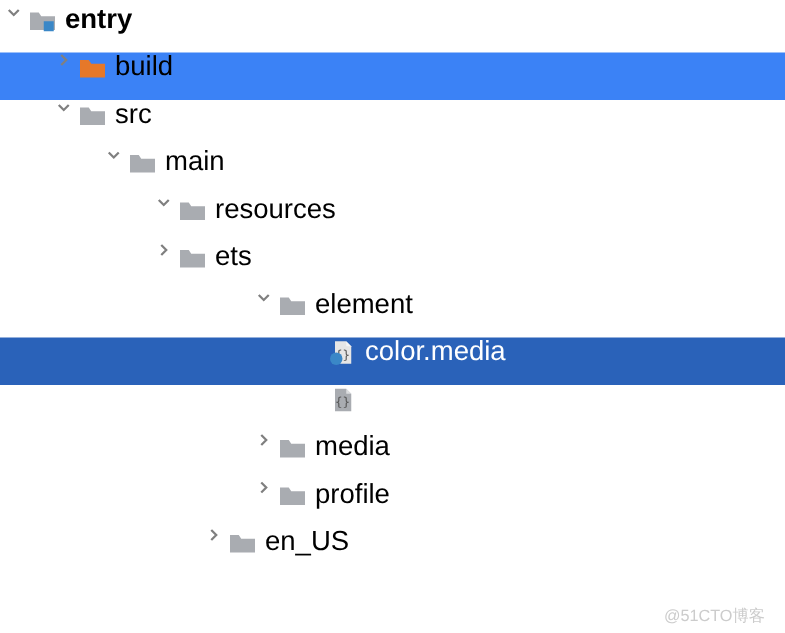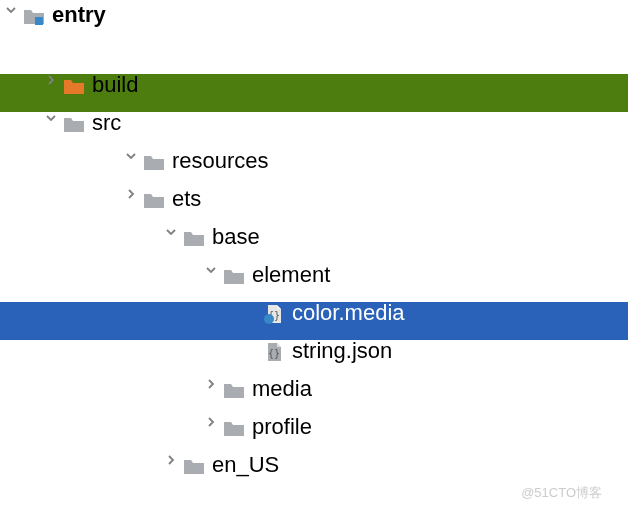--- a/index.html
+++ b/index.html
@@ -12,21 +12,21 @@
       overflow: hidden;
       position: relative;
     }
     .tree { padding-top: 4px; }
     .row {
       display: flex;
       align-items: flex-start;
       height: 38px;
       white-space: nowrap;
     }
-    .row.highlighted { background: #4d7c0f; margin-top: 32px; }
+    .row.highlighted { background: #3b82f6; }
     .row.selected { background: #2a62b9; color: #fff; }
     .indent { display: inline-block; }
     .chevron {
       width: 22px;
       display: inline-flex;
       justify-content: center;
       align-items: center;
       color: #808080;
     }
     .chevron.blank { visibility: hidden; }
@@ -35,21 +35,21 @@
       height: 24px;
       display: inline-flex;
       justify-content: center;
       align-items: center;
       margin-right: 6px;
     }
     .label { line-height: 1; }
     .label.bold { font-weight: 700; }
     .watermark {
       position: absolute;
-      right: 26px;
+      right: 16px;
       bottom: 4px;
       font-size: 13px;
       color: #ccc;
       pointer-events: none;
     }
   </style>
 </head>
 <body>
 
 <div class="tree" id="tree-root">
@@ -90,20 +90,34 @@
         </svg>
       </span>
       <span class="icon">
         <svg width="22" height="22" viewBox="0 0 22 22">
           <path d="M1 5 L8 5 L10 8 L21 8 L21 19 L1 19 Z" fill="#a9acb1"></path>
         </svg>
       </span>
       <span class="label">src</span>
     </div>
     <div class="row">
+      <span class="indent" style="width: 80px;"></span>
+      <span class="chevron">
+        <svg width="12" height="12" viewBox="0 0 12 12">
+          <path d="M2 4 L6 8 L10 4" fill="none" stroke="currentColor" stroke-width="1.8"></path>
+        </svg>
+      </span>
+      <span class="icon">
+        <svg width="22" height="22" viewBox="0 0 22 22">
+          <path d="M1 5 L8 5 L10 8 L21 8 L21 19 L1 19 Z" fill="#a9acb1"></path>
+        </svg>
+      </span>
+      <span class="label">main</span>
+    </div>
+    <div class="row">
       <span class="indent" style="width: 120px;"></span>
       <span class="chevron">
         <svg width="12" height="12" viewBox="0 0 12 12">
           <path d="M2 4 L6 8 L10 4" fill="none" stroke="currentColor" stroke-width="1.8"></path>
         </svg>
       </span>
       <span class="icon">
         <svg width="22" height="22" viewBox="0 0 22 22">
           <path d="M1 5 L8 5 L10 8 L21 8 L21 19 L1 19 Z" fill="#a9acb1"></path>
         </svg>
@@ -116,34 +130,20 @@
         <svg width="12" height="12" viewBox="0 0 12 12">
           <path d="M4 2 L8 6 L4 10" fill="none" stroke="currentColor" stroke-width="1.8"></path>
         </svg>
       </span>
       <span class="icon">
         <svg width="22" height="22" viewBox="0 0 22 22">
           <path d="M1 5 L8 5 L10 8 L21 8 L21 19 L1 19 Z" fill="#a9acb1"></path>
         </svg>
       </span>
       <span class="label">ets</span>
-    </div>
-    <div class="row">
-      <span class="indent" style="width: 160px;"></span>
-      <span class="chevron">
-        <svg width="12" height="12" viewBox="0 0 12 12">
-          <path d="M2 4 L6 8 L10 4" fill="none" stroke="currentColor" stroke-width="1.8"></path>
-        </svg>
-      </span>
-      <span class="icon">
-        <svg width="22" height="22" viewBox="0 0 22 22">
-          <path d="M1 5 L8 5 L10 8 L21 8 L21 19 L1 19 Z" fill="#a9acb1"></path>
-        </svg>
-      </span>
-      <span class="label">base</span>
     </div>
     <div class="row">
       <span class="indent" style="width: 200px;"></span>
       <span class="chevron">
         <svg width="12" height="12" viewBox="0 0 12 12">
           <path d="M2 4 L6 8 L10 4" fill="none" stroke="currentColor" stroke-width="1.8"></path>
         </svg>
       </span>
       <span class="icon">
         <svg width="22" height="22" viewBox="0 0 22 22">
@@ -168,21 +168,20 @@
     <div class="row">
       <span class="indent" style="width: 240px;"></span>
       <span class="chevron blank"></span>
       <span class="icon">
         <svg width="22" height="22" viewBox="0 0 22 22">
           <path d="M5 2 L14 2 L18 6 L18 20 L5 20 Z" fill="#a9acb1"></path>
           <path d="M14 2 L14 6 L18 6 Z" fill="#fff" opacity="0.6"></path>
           <text x="11" y="16" font-size="10" text-anchor="middle" fill="#555" font-family="monospace">{}</text>
         </svg>
       </span>
-      <span class="label">string.json</span>
     </div>
     <div class="row">
       <span class="indent" style="width: 200px;"></span>
       <span class="chevron">
         <svg width="12" height="12" viewBox="0 0 12 12">
           <path d="M4 2 L8 6 L4 10" fill="none" stroke="currentColor" stroke-width="1.8"></path>
         </svg>
       </span>
       <span class="icon">
         <svg width="22" height="22" viewBox="0 0 22 22">

